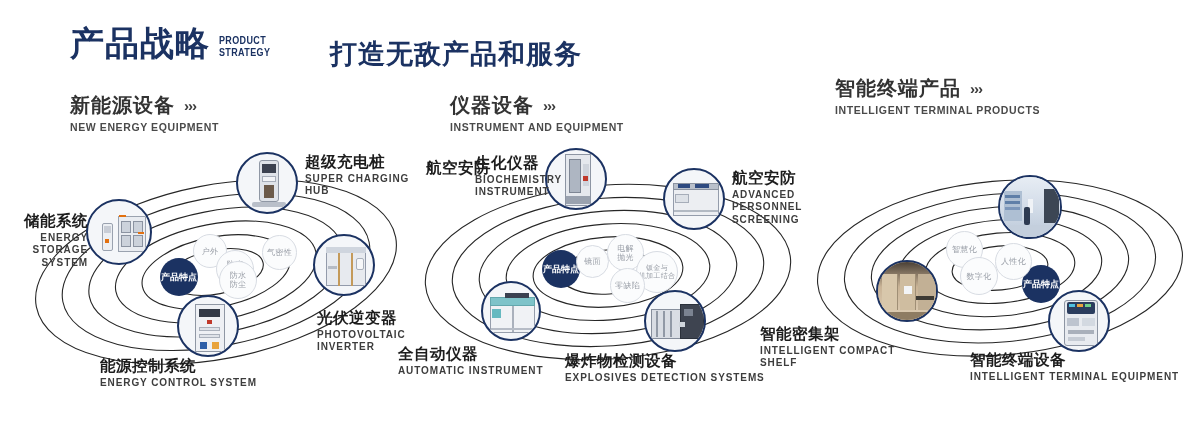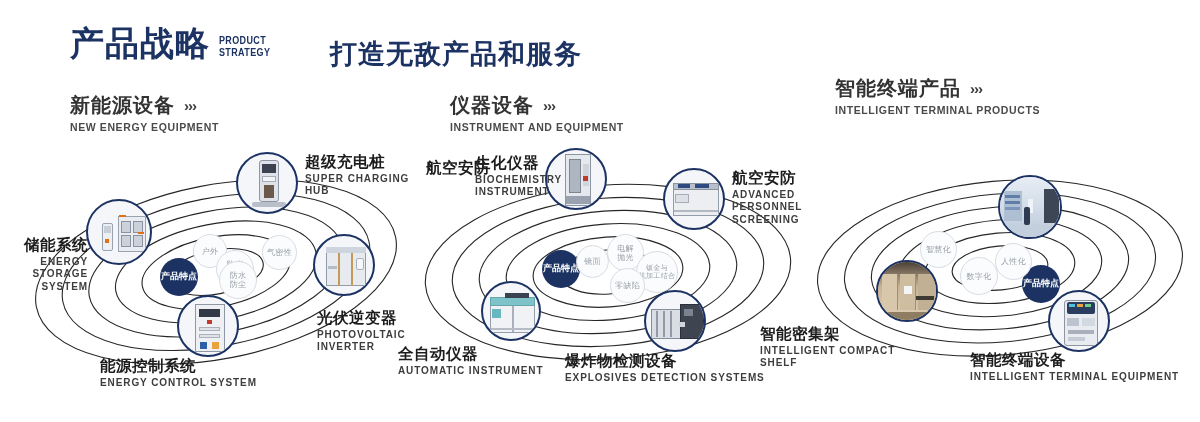--- a/index.html
+++ b/index.html
@@ -58,21 +58,21 @@
     position:absolute;border-radius:50%;
     border:1px solid #d8dce3;background:#fbfcfd;
     display:flex;align-items:center;justify-content:center;text-align:center;
     color:#9a9fa8;font-size:8px;line-height:9px;letter-spacing:.3px;
     font-family:"DejaVu Sans",sans-serif;box-sizing:border-box;
   }
   .core{
     position:absolute;border-radius:50%;background:#1b3262;
     display:flex;align-items:center;justify-content:center;text-align:center;
     color:#ffffff;font-size:9px;font-weight:bold;line-height:10px;
-    font-family:Liberation Mono, monospace;box-sizing:border-box;
+    font-family:Liberation Serif, serif;box-sizing:border-box;
   }
 
   
   .lbl{position:absolute;white-space:nowrap;}
   .lbl .cn{
     font-size:15.5px;font-weight:bold;color:#1d1d1d;letter-spacing:.5px;
     font-family:"DejaVu Sans",sans-serif;line-height:1.15;
   }
   .lbl .en{
     font-size:10px;font-weight:bold;color:#3d3d3d;letter-spacing:.9px;
@@ -152,21 +152,21 @@
         <div class="dv" style="left:45px;top:20px;width:10px;height:12px;background:#ccd2db;border:1px solid #8b93a1;"></div>
         <div class="dv" style="left:33px;top:34px;width:10px;height:12px;background:#ccd2db;border:1px solid #8b93a1;"></div>
         <div class="dv" style="left:45px;top:34px;width:10px;height:12px;background:#ccd2db;border:1px solid #8b93a1;"></div>
         <div class="dv" style="left:31px;top:14px;width:7px;height:2px;background:#e2700f;"></div>
         <div class="dv" style="left:50px;top:31px;width:6px;height:2px;background:#e2700f;"></div>
         <div class="dv" style="left:14px;top:22px;width:11px;height:28px;background:#eceff3;border:1px solid #9aa2af;border-radius:2px;"></div>
         <div class="dv" style="left:16px;top:25px;width:7px;height:7px;background:#c8cdd6;"></div>
         <div class="dv" style="left:17px;top:38px;width:4px;height:4px;background:#e2700f;"></div>
       </div>
     </div>
-    <div class="lbl right" style="left:-14px;top:63px;width:82px;margin-top:24px;">
+    <div class="lbl right" style="left:-14px;top:63px;width:82px;">
       <div class="cn">储能系统</div>
       <div class="en">ENERGY STORAGE
 SYSTEM</div>
     </div>
 
     <div class="node" style="left:216px;top:2px;width:62px;height:62px;">
       <div class="art">
         <div class="dv" style="left:21px;top:6px;width:20px;height:42px;background:#dfe3e9;border:1px solid #8f97a4;border-radius:3px;"></div>
         <div class="dv" style="left:24px;top:10px;width:14px;height:9px;background:#3c4250;"></div>
         <div class="dv" style="left:24px;top:22px;width:14px;height:6px;background:#f2f4f7;border:1px solid #a7aeba;"></div>
@@ -310,21 +310,21 @@
         <ellipse cx="200" cy="118" rx="102" ry="48"></ellipse>
         <ellipse cx="200" cy="118" rx="129" ry="61"></ellipse>
         <ellipse cx="200" cy="118" rx="156" ry="74"></ellipse>
         <ellipse cx="200" cy="118" rx="183" ry="87"></ellipse>
       </g>
     </svg>
 
     <div class="core" style="left:222px;top:115px;width:38px;height:38px;">
       <span>产品特点</span>
     </div>
-    <div class="feat" style="left:120px;top:81px;width:37px;height:37px;">智慧化</div>
+    <div class="feat" style="left:146px;top:81px;width:37px;height:37px;">智慧化</div>
     <div class="feat" style="left:160px;top:107px;width:38px;height:38px;">数字化</div>
     <div class="feat" style="left:195px;top:93px;width:37px;height:37px;">人性化</div>
 
     <div class="node" style="left:198px;top:25px;width:64px;height:64px;background:#dfe6ee;">
       <div class="art">
         <div class="dv" style="left:0;top:0;width:64px;height:64px;background:linear-gradient(180deg,#e7edf4 0%,#cfd9e6 55%,#b9c6d7 100%);"></div>
         <div class="dv" style="left:4px;top:14px;width:18px;height:30px;background:#aebfd3;"></div>
         <div class="dv" style="left:5px;top:18px;width:15px;height:3px;background:#5f7fa8;"></div>
         <div class="dv" style="left:5px;top:24px;width:15px;height:3px;background:#5f7fa8;"></div>
         <div class="dv" style="left:5px;top:30px;width:15px;height:3px;background:#7b96ba;"></div>

